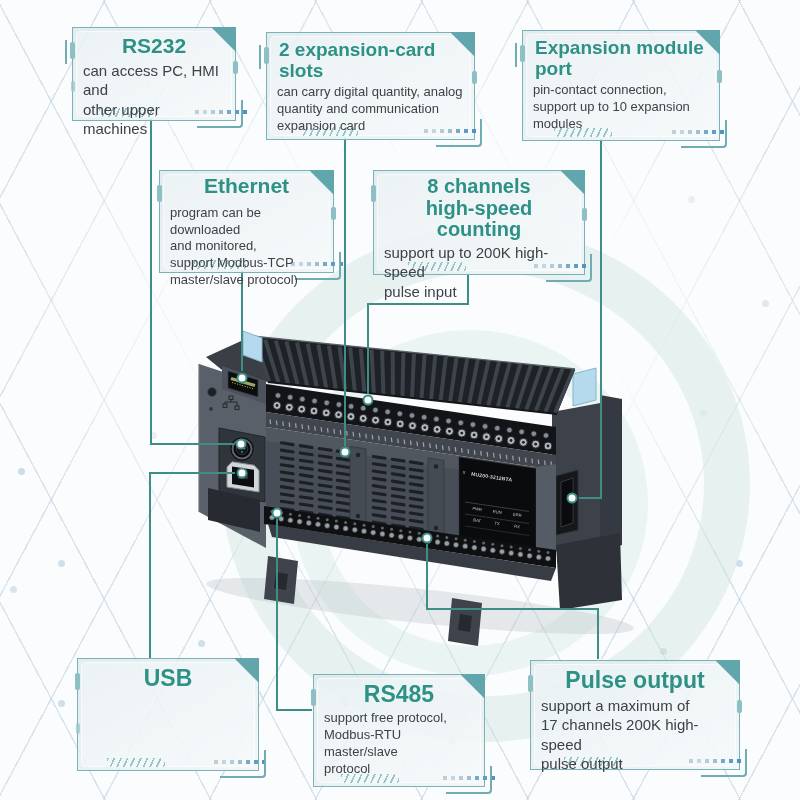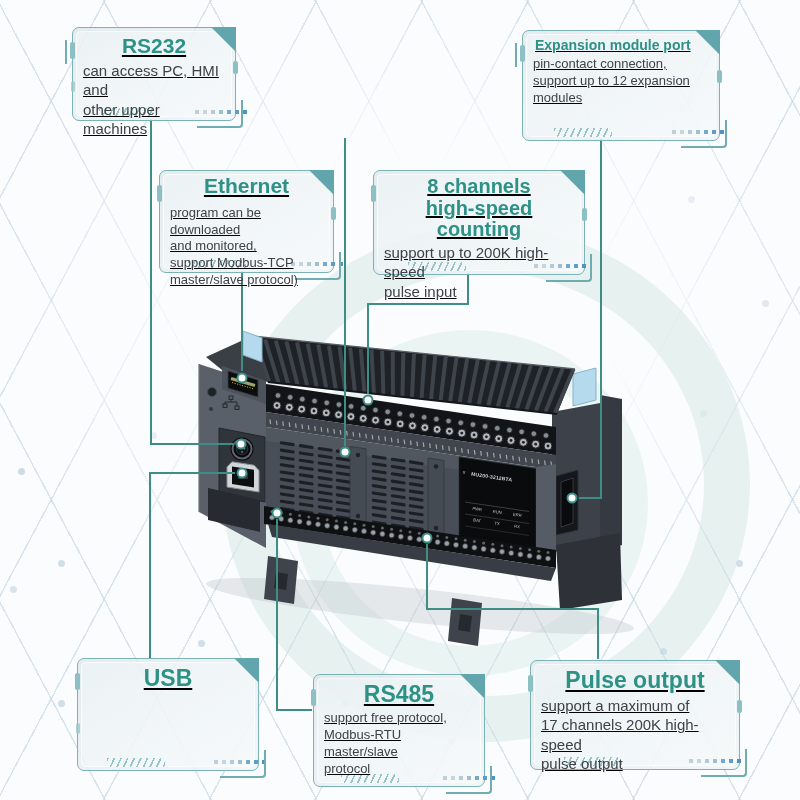--- a/index.html
+++ b/index.html
@@ -18,33 +18,33 @@
       230px 54px rgba(168,194,212,.45), 180px 172px rgba(168,194,212,.5),
       324px 232px rgba(168,194,212,.45), 430px 270px rgba(168,194,212,.5),
       542px 232px rgba(168,194,212,.45), 642px 180px rgba(168,194,212,.5),
       718px 92px rgba(168,194,212,.5), 682px -58px rgba(168,194,212,.45),
       744px -168px rgba(168,194,212,.5), 670px -272px rgba(168,194,212,.45),
       40px 232px rgba(168,194,212,.5), -8px 118px rgba(168,194,212,.4);}
   .arc{position:absolute;border-radius:50%;}
   .arc1{left:222px;top:226px;width:436px;height:424px;border:46px solid rgba(203,228,221,.42);}
   .arc2{left:292px;top:330px;width:296px;height:286px;border:30px solid rgba(210,232,226,.40);}
   
-  .callout{position:absolute;border:1.5px solid #7ab2b6;border-radius:7px;
-    background:linear-gradient(150deg, rgba(221,232,236,.80), rgba(240,246,248,.88));text-decoration:underline;}
+  .callout{position:absolute;border:1.5px solid #7ab2b6;border-radius:0;
+    background:linear-gradient(150deg, rgba(221,232,236,.80), rgba(240,246,248,.88));}
   .inner{position:absolute;inset:3px;border:1px solid rgba(255,255,255,.6);
     background:rgba(255,255,255,.32);border-radius:5px;}
   .tri{position:absolute;top:-1px;right:-1px;width:0;height:0;
     border-top:25px solid #61a5ad;border-left:25px solid transparent;}
   .title{position:relative;z-index:2;margin:7px 8px 2px;font-weight:bold;color:#2d9186;
     font-size:21px;line-height:1.08;text-align:center;white-space:pre-line;}
   .body{position:relative;z-index:2;margin:3px 10px;font-size:15px;line-height:1.3;
     color:#3e4247;white-space:pre-line;}
   .t-left .title{text-align:left;margin-left:12px;}
   .big .title{font-size:23px;}
-  .sm .title{font-size:14px;}
+  .sm .title{font-size:19px;}
   .sm2 .body{font-size:13px;}
   .l-bar{position:absolute;left:-3px;top:14px;width:5px;height:17px;background:#8cc0c4;border-radius:2px;}
   .l-bar2{position:absolute;left:-2.5px;top:58%;width:4px;height:11px;background:#9cc8cc;border-radius:2px;opacity:.8;}
   .r-tick{position:absolute;right:-3px;top:36%;width:5px;height:13px;background:#8cc0c4;border-radius:2px;}
   .hatch{position:absolute;left:16%;bottom:3px;width:58px;height:9px;opacity:.85;
     background:repeating-linear-gradient(115deg,#85bbc0 0 1.6px,transparent 1.6px 6px);}
   .dots{position:absolute;right:22%;bottom:6px;width:4px;height:4px;background:#bccfda;
     box-shadow:8px 0 #c6d6df,16px 0 #b4cbd7,24px 0 #9dbfd0,32px 0 #74a9c9,40px 0 #5f9dc4,48px 0 #4f93c0;}
   .br-bracket{position:absolute;right:-8px;bottom:-8px;width:44px;height:26px;
     border-right:2px solid #6fadb3;border-bottom:2px solid #6fadb3;border-bottom-right-radius:4px;}
@@ -495,33 +495,47 @@
     <span class="r-tick"></span>
     <span class="hatch"></span>
     <span class="dots"></span>
     <span class="br-bracket"></span>
     <span class="tl-tick"></span>
     <h3 class="title">RS232</h3>
     <p class="body">can access PC, HMI and
 other upper machines</p>
   </div>
 
+  <div class="callout t-left sm2" style="left:266px;top:32px;width:207px;height:106px">
+    <span class="inner"></span>
+    <span class="tri"></span>
+    <span class="l-bar"></span>
+    <span class="r-tick"></span>
+    <span class="hatch"></span>
+    <span class="dots"></span>
+    <span class="br-bracket"></span>
+    <span class="tl-tick"></span>
+    <h3 class="title" style="font-size:19px">2 expansion-card slots</h3>
+    <p class="body">can carry digital quantity, analog
+quantity and communication
+expansion card</p>
+  </div>
 
   <div class="callout t-left sm sm2" style="left:522px;top:30px;width:196px;height:109px">
     <span class="inner"></span>
     <span class="tri"></span>
     <span class="l-bar"></span>
     <span class="r-tick"></span>
     <span class="hatch"></span>
     <span class="dots"></span>
     <span class="br-bracket"></span>
     <span class="tl-tick"></span>
     <h3 class="title">Expansion module port</h3>
     <p class="body">pin-contact connection,
-support up to 12 expansion
+support up to 10 expansion
 modules</p>
   </div>
 
   <div class="callout sm2" style="left:159px;top:170px;width:173px;height:101px">
     <span class="inner"></span>
     <span class="tri"></span>
     <span class="l-bar"></span>
     <span class="r-tick"></span>
     <span class="hatch"></span>
     <span class="dots"></span>

